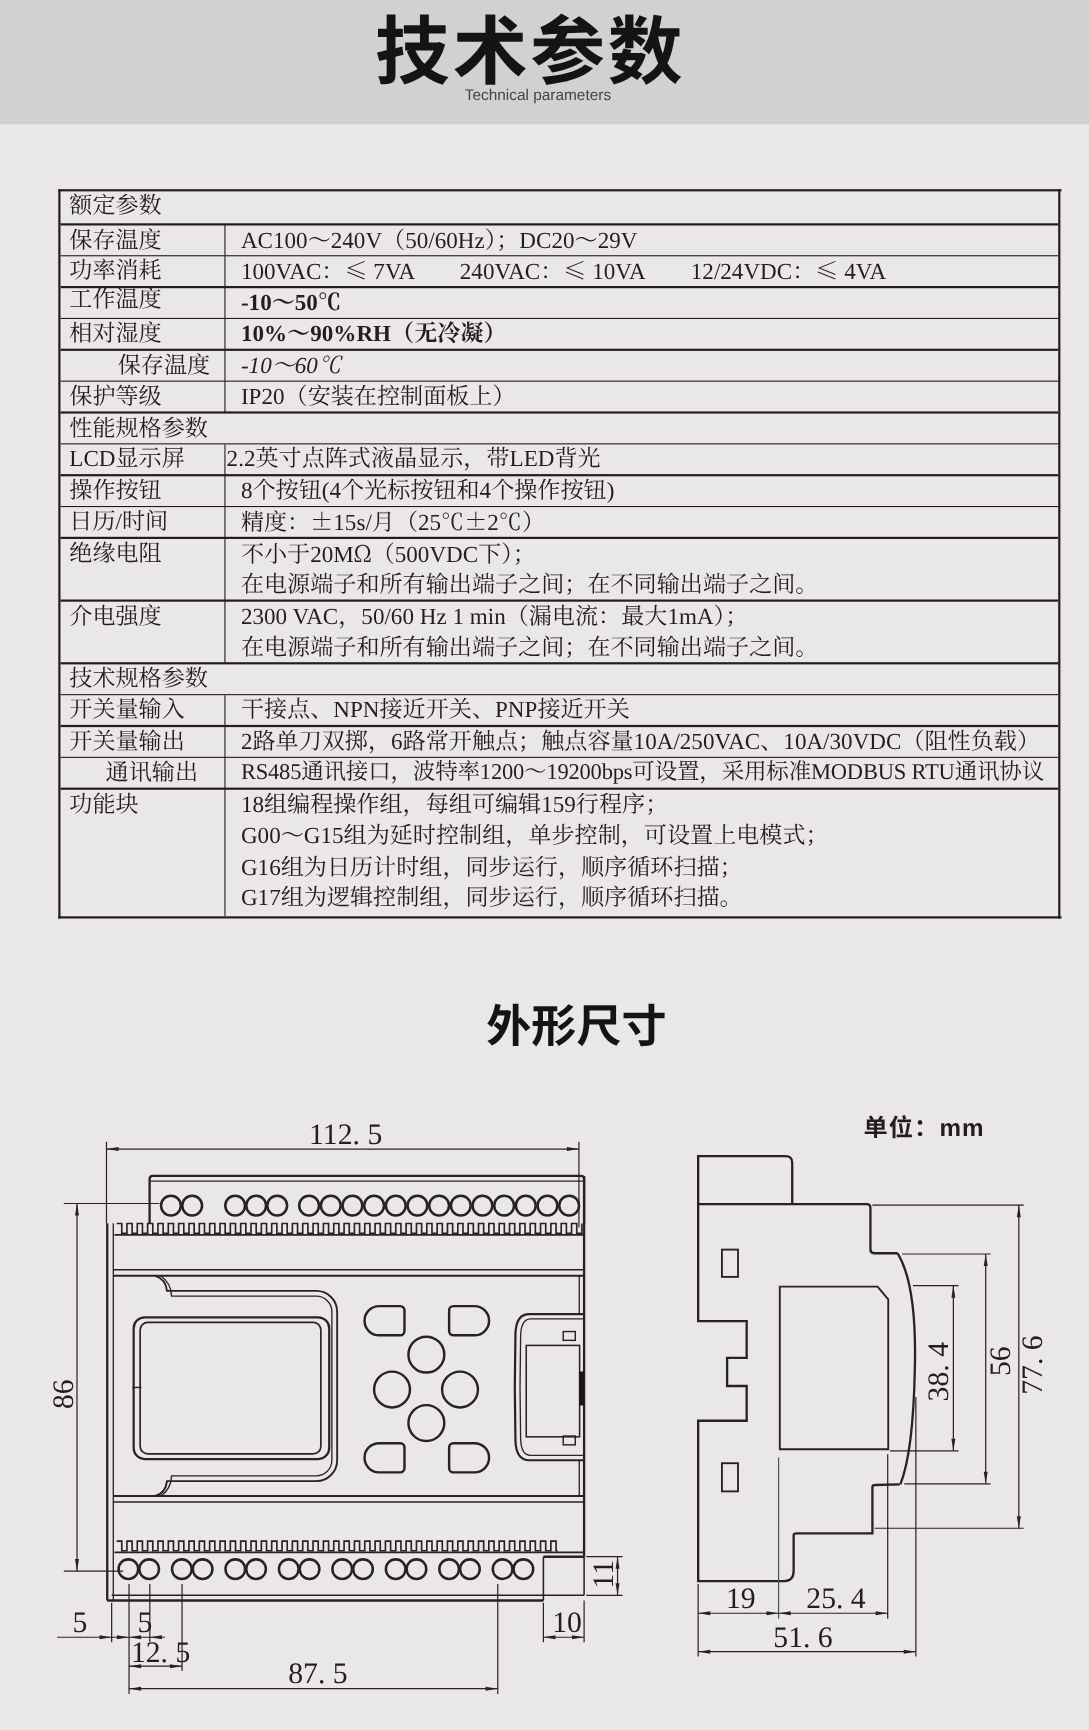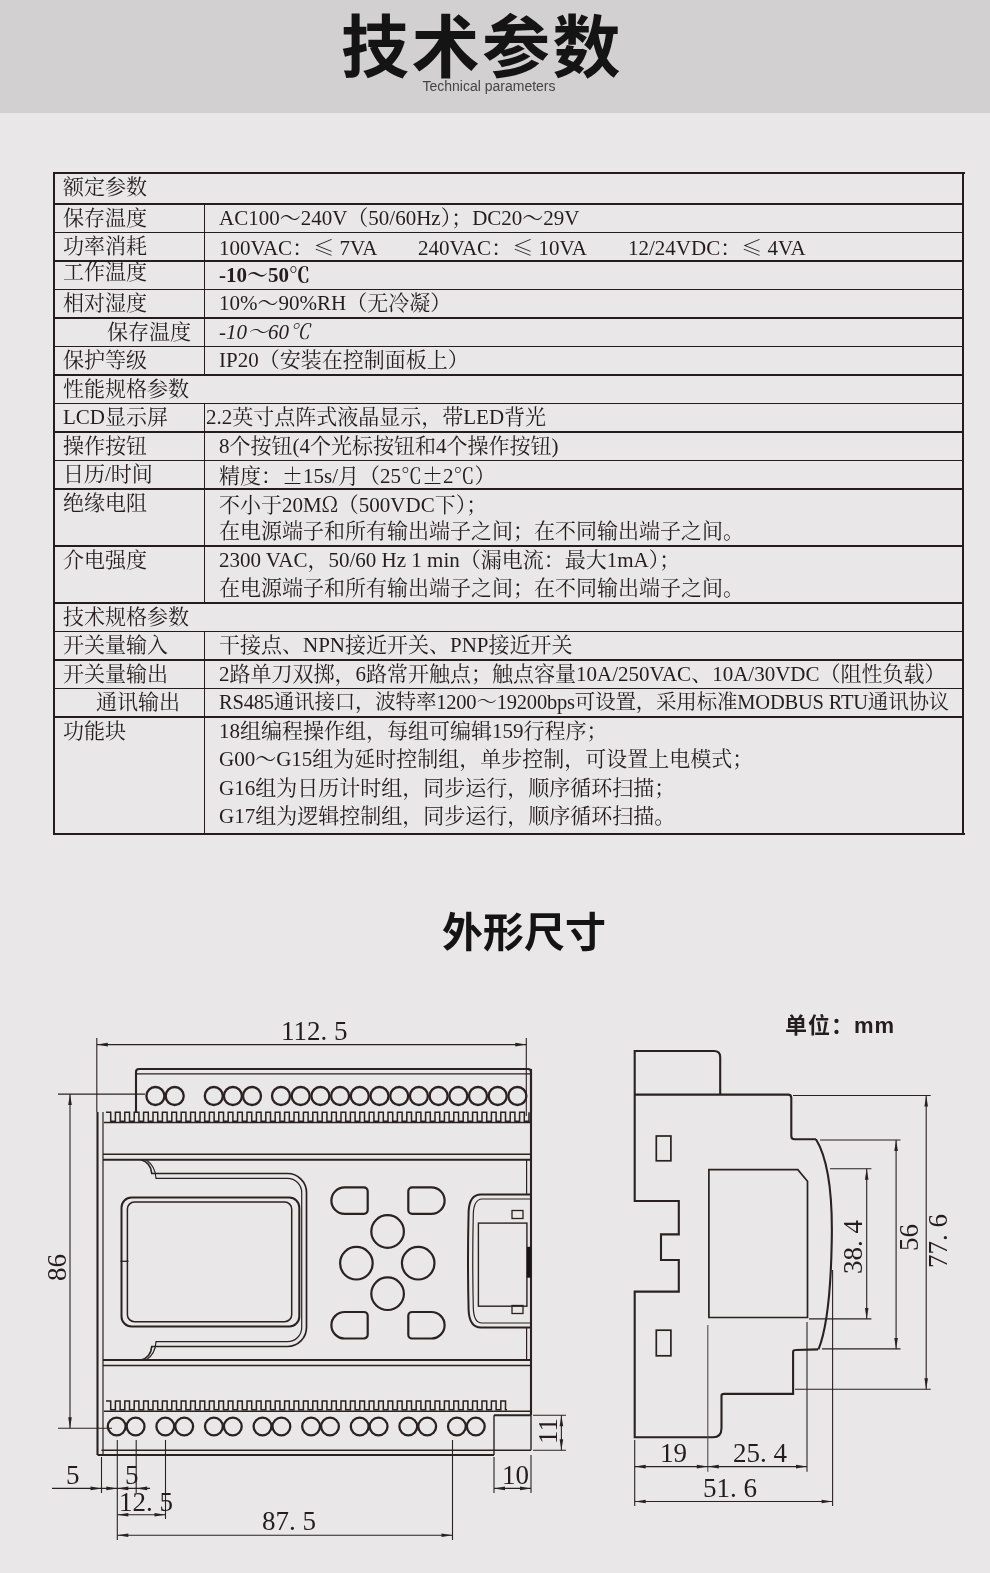--- a/index.html
+++ b/index.html
@@ -42,21 +42,21 @@
 <div class="tx" style="left:63px;top:177.30px;">额定参数</div>
 <div class="tx" style="left:63px;top:207.75px;">保存温度</div>
 <div class="tx" style="left:219px;top:207.75px;">AC100～240V（50/60Hz）；DC20～29V</div>
 <div class="tx" style="left:63px;top:236.25px;">功率消耗</div>
 <div class="tx" style="left:219px;top:236.25px;">100VAC：<span class="fw">≤</span> 7VA</div>
 <div class="tx" style="left:418px;top:236.25px;">240VAC：<span class="fw">≤</span> 10VA</div>
 <div class="tx" style="left:628px;top:236.25px;">12/24VDC：<span class="fw">≤</span> 4VA</div>
 <div class="tx" style="left:63px;top:262px;">工作温度</div>
 <div class="tx" style="left:219px;top:264.75px;font-weight:bold;">-10～50℃</div>
 <div class="tx" style="left:63px;top:293.25px;">相对湿度</div>
-<div class="tx" style="left:219px;top:293.25px;">10%～90%RH（无冷凝）</div>
+<div class="tx" style="left:219px;top:293.25px;font-weight:bold;">10%～90%RH（无冷凝）</div>
 <div class="tx" style="left:63px;top:321.75px;margin-left:44px;">保存温度</div>
 <div class="tx" style="left:219px;top:321.75px;font-style:italic;">-10～60℃</div>
 <div class="tx" style="left:63px;top:350.25px;">保护等级</div>
 <div class="tx" style="left:219px;top:350.25px;">IP20（安装在控制面板上）</div>
 <div class="tx" style="left:63px;top:378.75px;">性能规格参数</div>
 <div class="tx" style="left:63px;top:407.25px;">LCD显示屏</div>
 <div class="tx" style="left:206px;top:407.25px;text-align:right;">2.2英寸点阵式液晶显示，带LED背光</div>
 <div class="tx" style="left:63px;top:435.75px;">操作按钮</div>
 <div class="tx" style="left:219px;top:435.75px;">8个按钮(4个光标按钮和4个操作按钮)</div>
 <div class="tx" style="left:63px;top:464.25px;">日历/时间</div>

